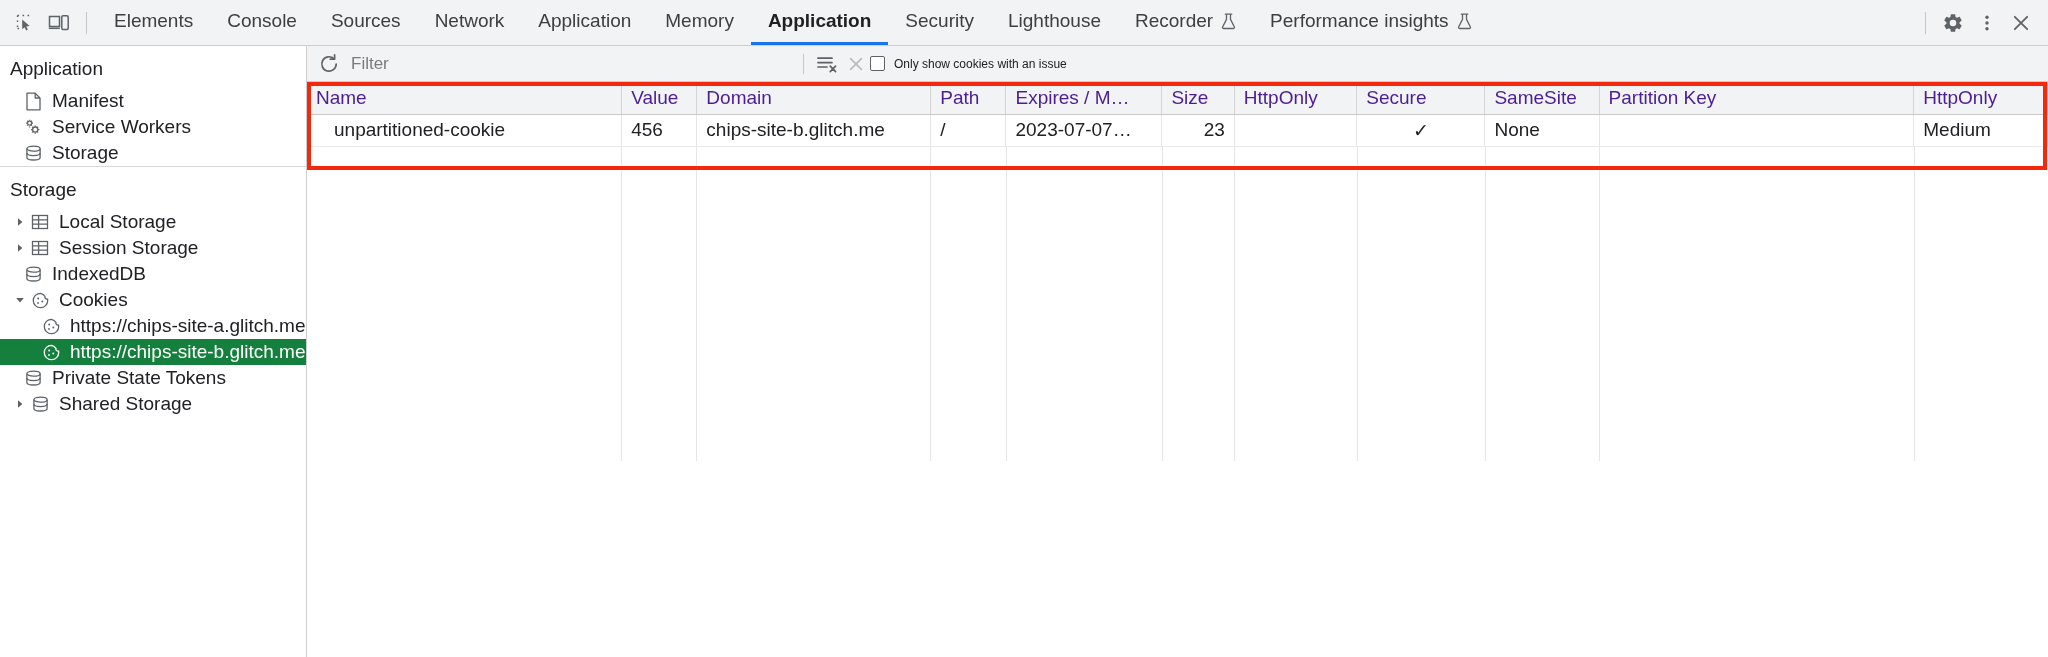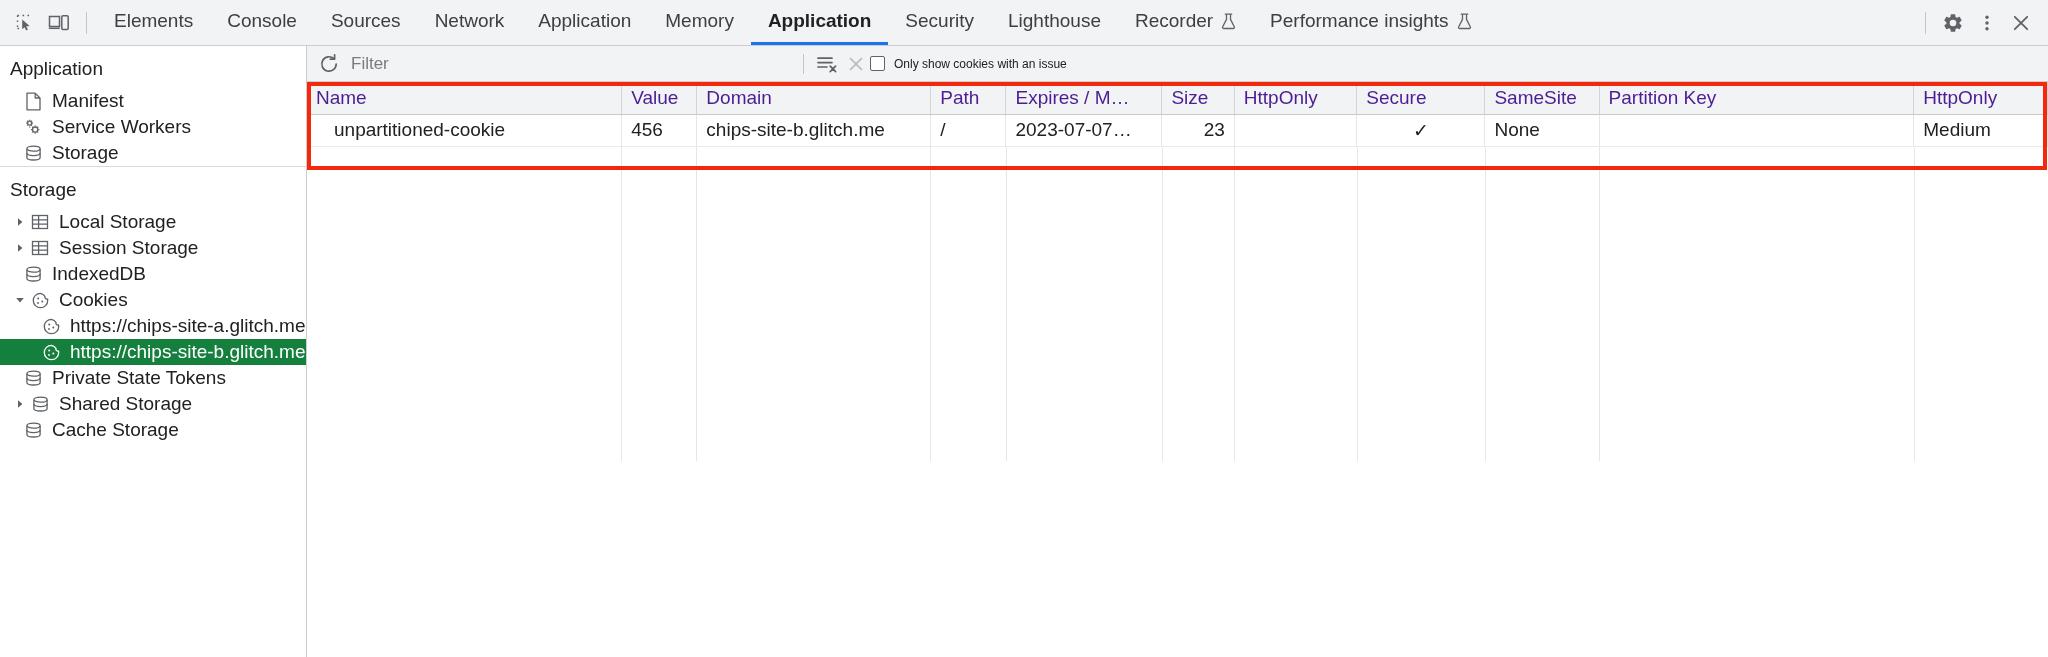--- a/index.html
+++ b/index.html
@@ -419,32 +419,20 @@
               <g fill="none" stroke="#5f6368" stroke-width="1.3">
                 <ellipse cx="9.5" cy="4.7" rx="6.6" ry="2.5"></ellipse>
                 <path d="M2.9 4.7v4.4c0 1.38 2.96 2.5 6.6 2.5s6.6-1.12 6.6-2.5V4.7"></path>
                 <path d="M2.9 9.1v4.4c0 1.38 2.96 2.5 6.6 2.5s6.6-1.12 6.6-2.5V9.1"></path>
               </g>
             </svg>
           </span>
           <span class="t-label">Shared Storage</span>
         </div>
 
-        <div class="tree-item indent-1">
-          <span class="t-ico">
-            <svg width="19" height="19" viewBox="0 0 19 19">
-              <g fill="none" stroke="#5f6368" stroke-width="1.3">
-                <ellipse cx="9.5" cy="4.7" rx="6.6" ry="2.5"></ellipse>
-                <path d="M2.9 4.7v4.4c0 1.38 2.96 2.5 6.6 2.5s6.6-1.12 6.6-2.5V4.7"></path>
-                <path d="M2.9 9.1v4.4c0 1.38 2.96 2.5 6.6 2.5s6.6-1.12 6.6-2.5V9.1"></path>
-              </g>
-            </svg>
-          </span>
-          <span class="t-label">Cache Storage</span>
-        </div>
       </div>
     </div>
 
     <div class="main">
 
       <div class="filterbar">
         <div class="fb-btn">
           <svg width="22" height="22" viewBox="0 0 22 22">
             <path d="M18.2 11a7.2 7.2 0 1 1-2.3-5.3" fill="none" stroke="#5f6368" stroke-width="1.7" stroke-linecap="round"></path>
             <path d="M16.6 1.9v4.3h-4.3" fill="none" stroke="#5f6368" stroke-width="1.7" stroke-linecap="round" stroke-linejoin="round"></path>

